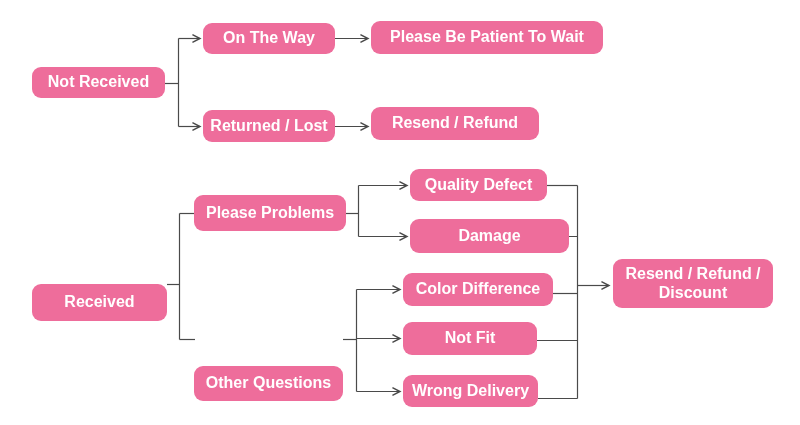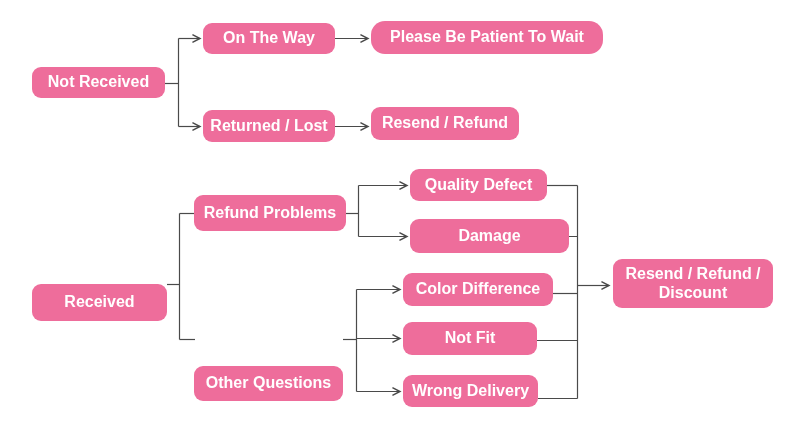--- a/index.html
+++ b/index.html
@@ -81,29 +81,29 @@
     <path d="M537,340.5 H577.5"></path>
     <path d="M538,398.5 H577.5"></path>
     <path d="M577.5,185.5 V398.5"></path>
     <path d="M577.5,285.5 H609" marker-end="url(#arw)"></path>
   </svg>
 
   <div class="node" style="left:32px; top:67px; width:133px; height:31px;">Not Received</div>
 
   <div class="node" style="left:203px; top:23px; width:132px; height:31px;">On The Way</div>
 
-  <div class="node" style="left:371px; top:21px; width:232px; height:33px;border-radius:14px;">Please Be Patient To Wait</div>
+  <div class="node" style="left:371px; top:21px; width:232px; height:33px;">Please Be Patient To Wait</div>
 
   <div class="node" style="left:203px; top:110px; width:132px; height:32px;">Returned / Lost</div>
 
-  <div class="node" style="left:371px; top:107px; width:148px; height:33px;">Resend / Refund</div>
+  <div class="node" style="left:371px; top:107px; width:168px; height:33px;">Resend / Refund</div>
 
   <div class="node" style="left:32px; top:284px; width:135px; height:37px;">Received</div>
 
-  <div class="node" style="left:194px; top:195px; width:152px; height:36px;">Refund Problems</div>
+  <div class="node" style="left:194px; top:195px; width:152px; height:36px;">Please Problems</div>
 
   <div class="node" style="left:410px; top:169px; width:137px; height:32px;">Quality Defect</div>
 
   <div class="node" style="left:410px; top:219px; width:159px; height:34px;">Damage</div>
 
   <div class="node" style="left:194px; top:322px; width:149px; height:35px;margin-top:44px;">Other Questions</div>
 
   <div class="node" style="left:403px; top:273px; width:150px; height:33px;">Color Difference</div>
 
   <div class="node" style="left:403px; top:322px; width:134px; height:33px;">Not Fit</div>

